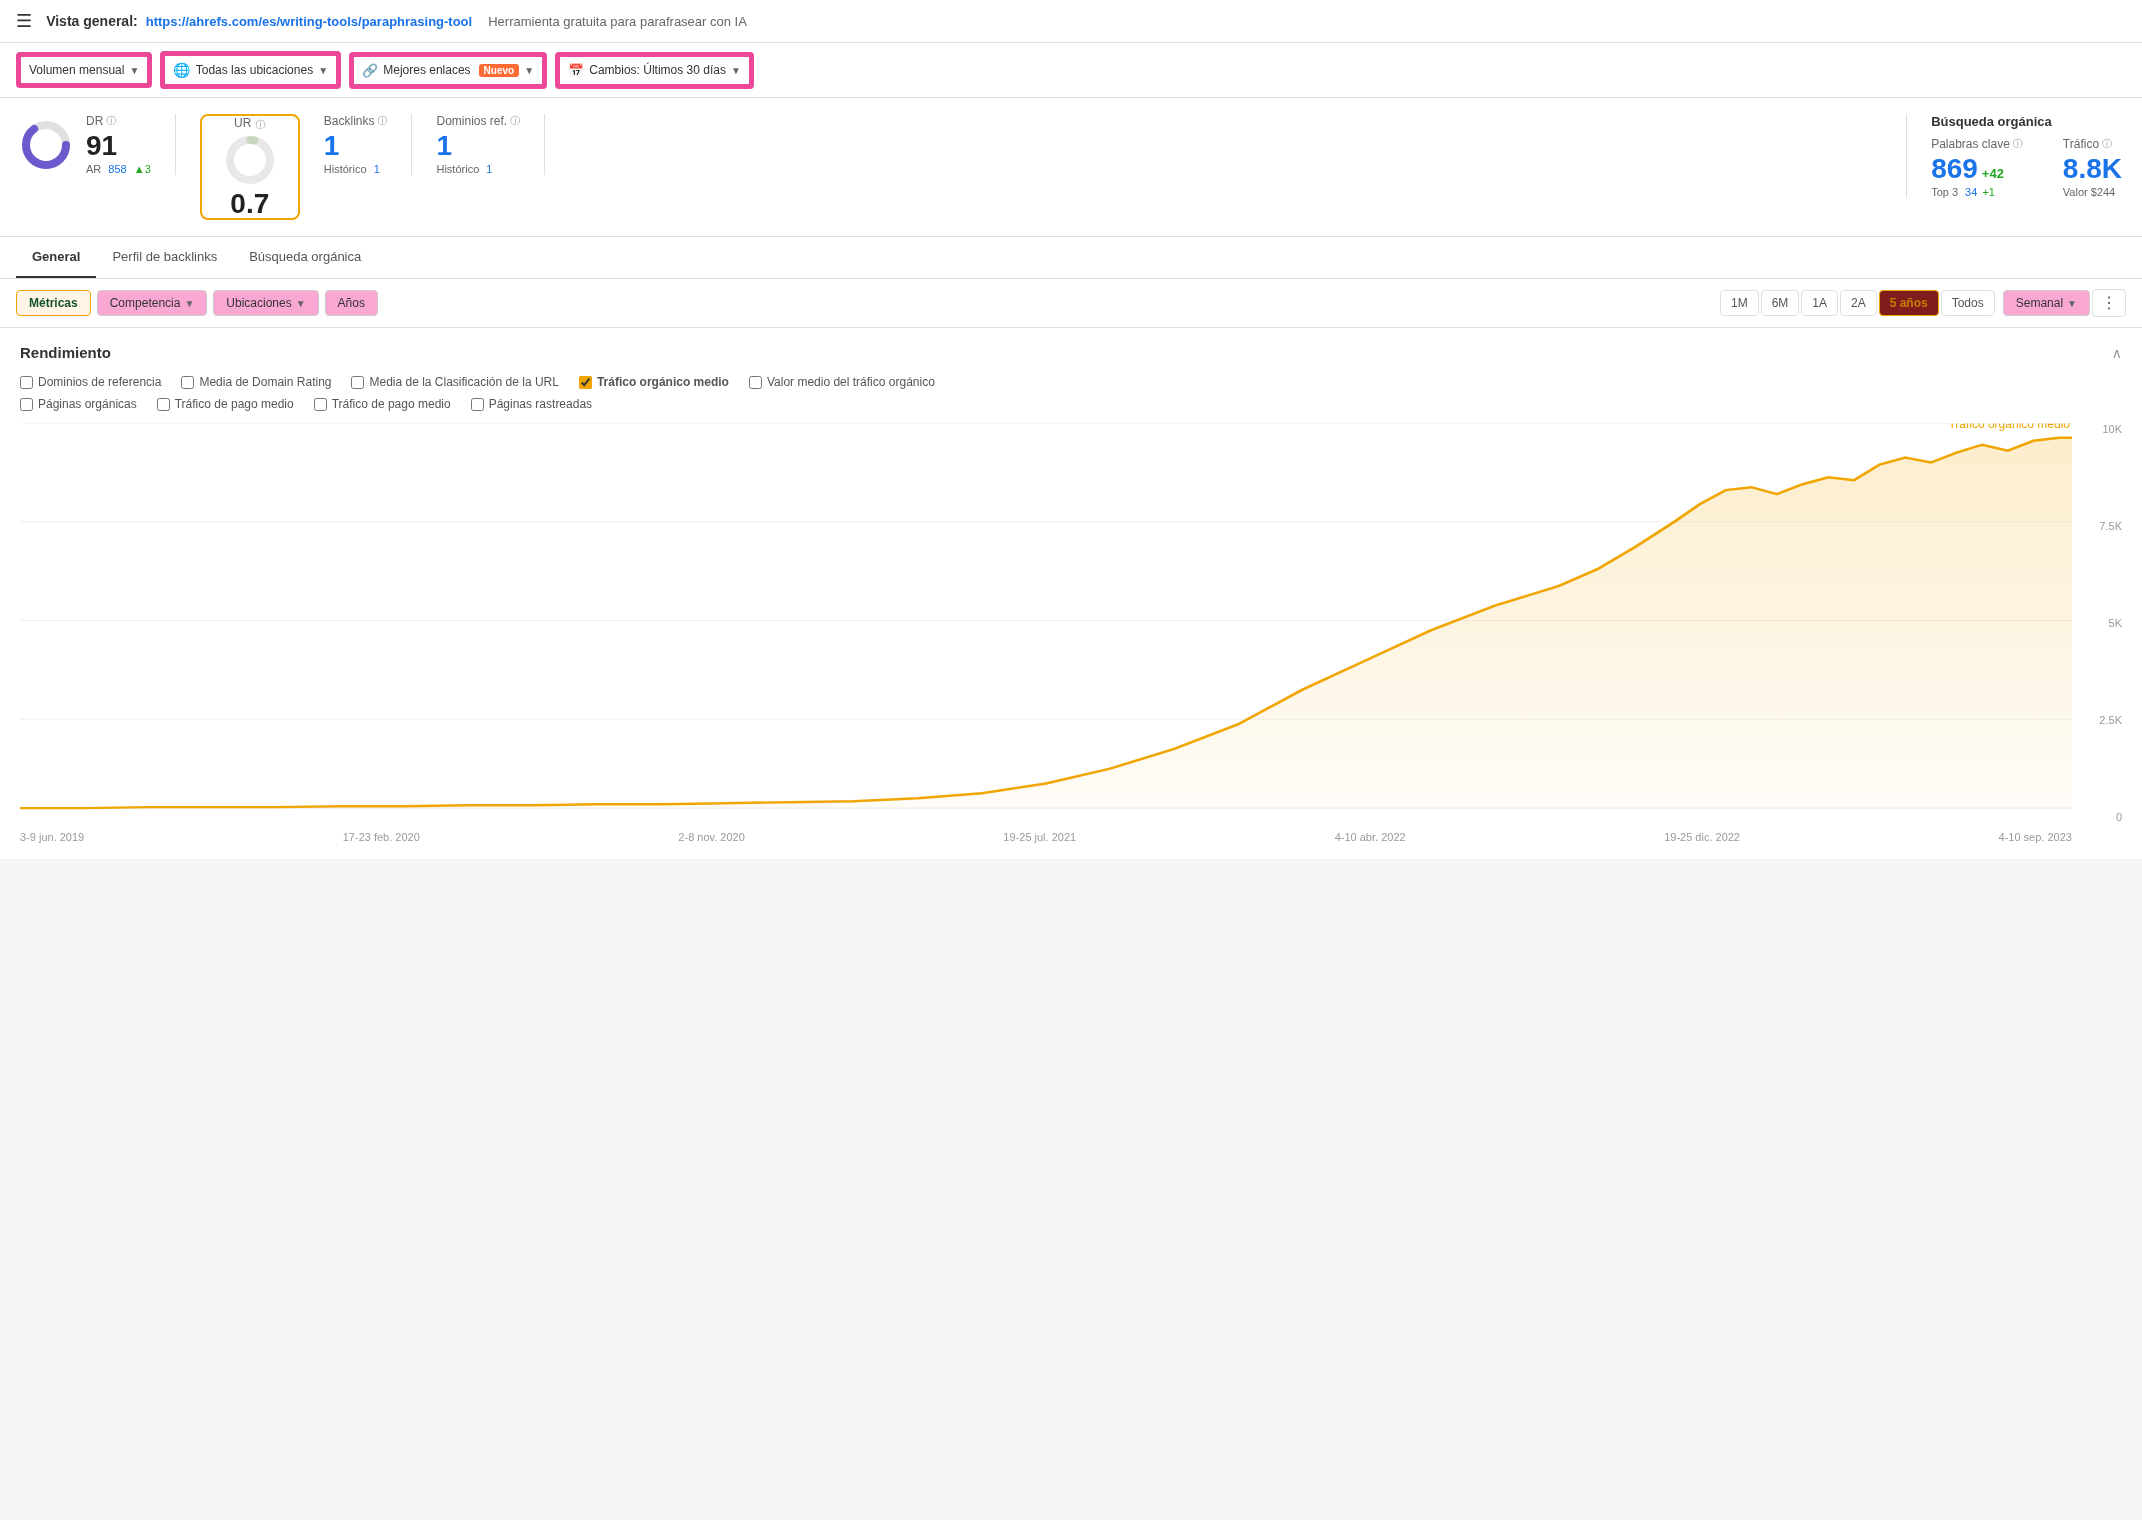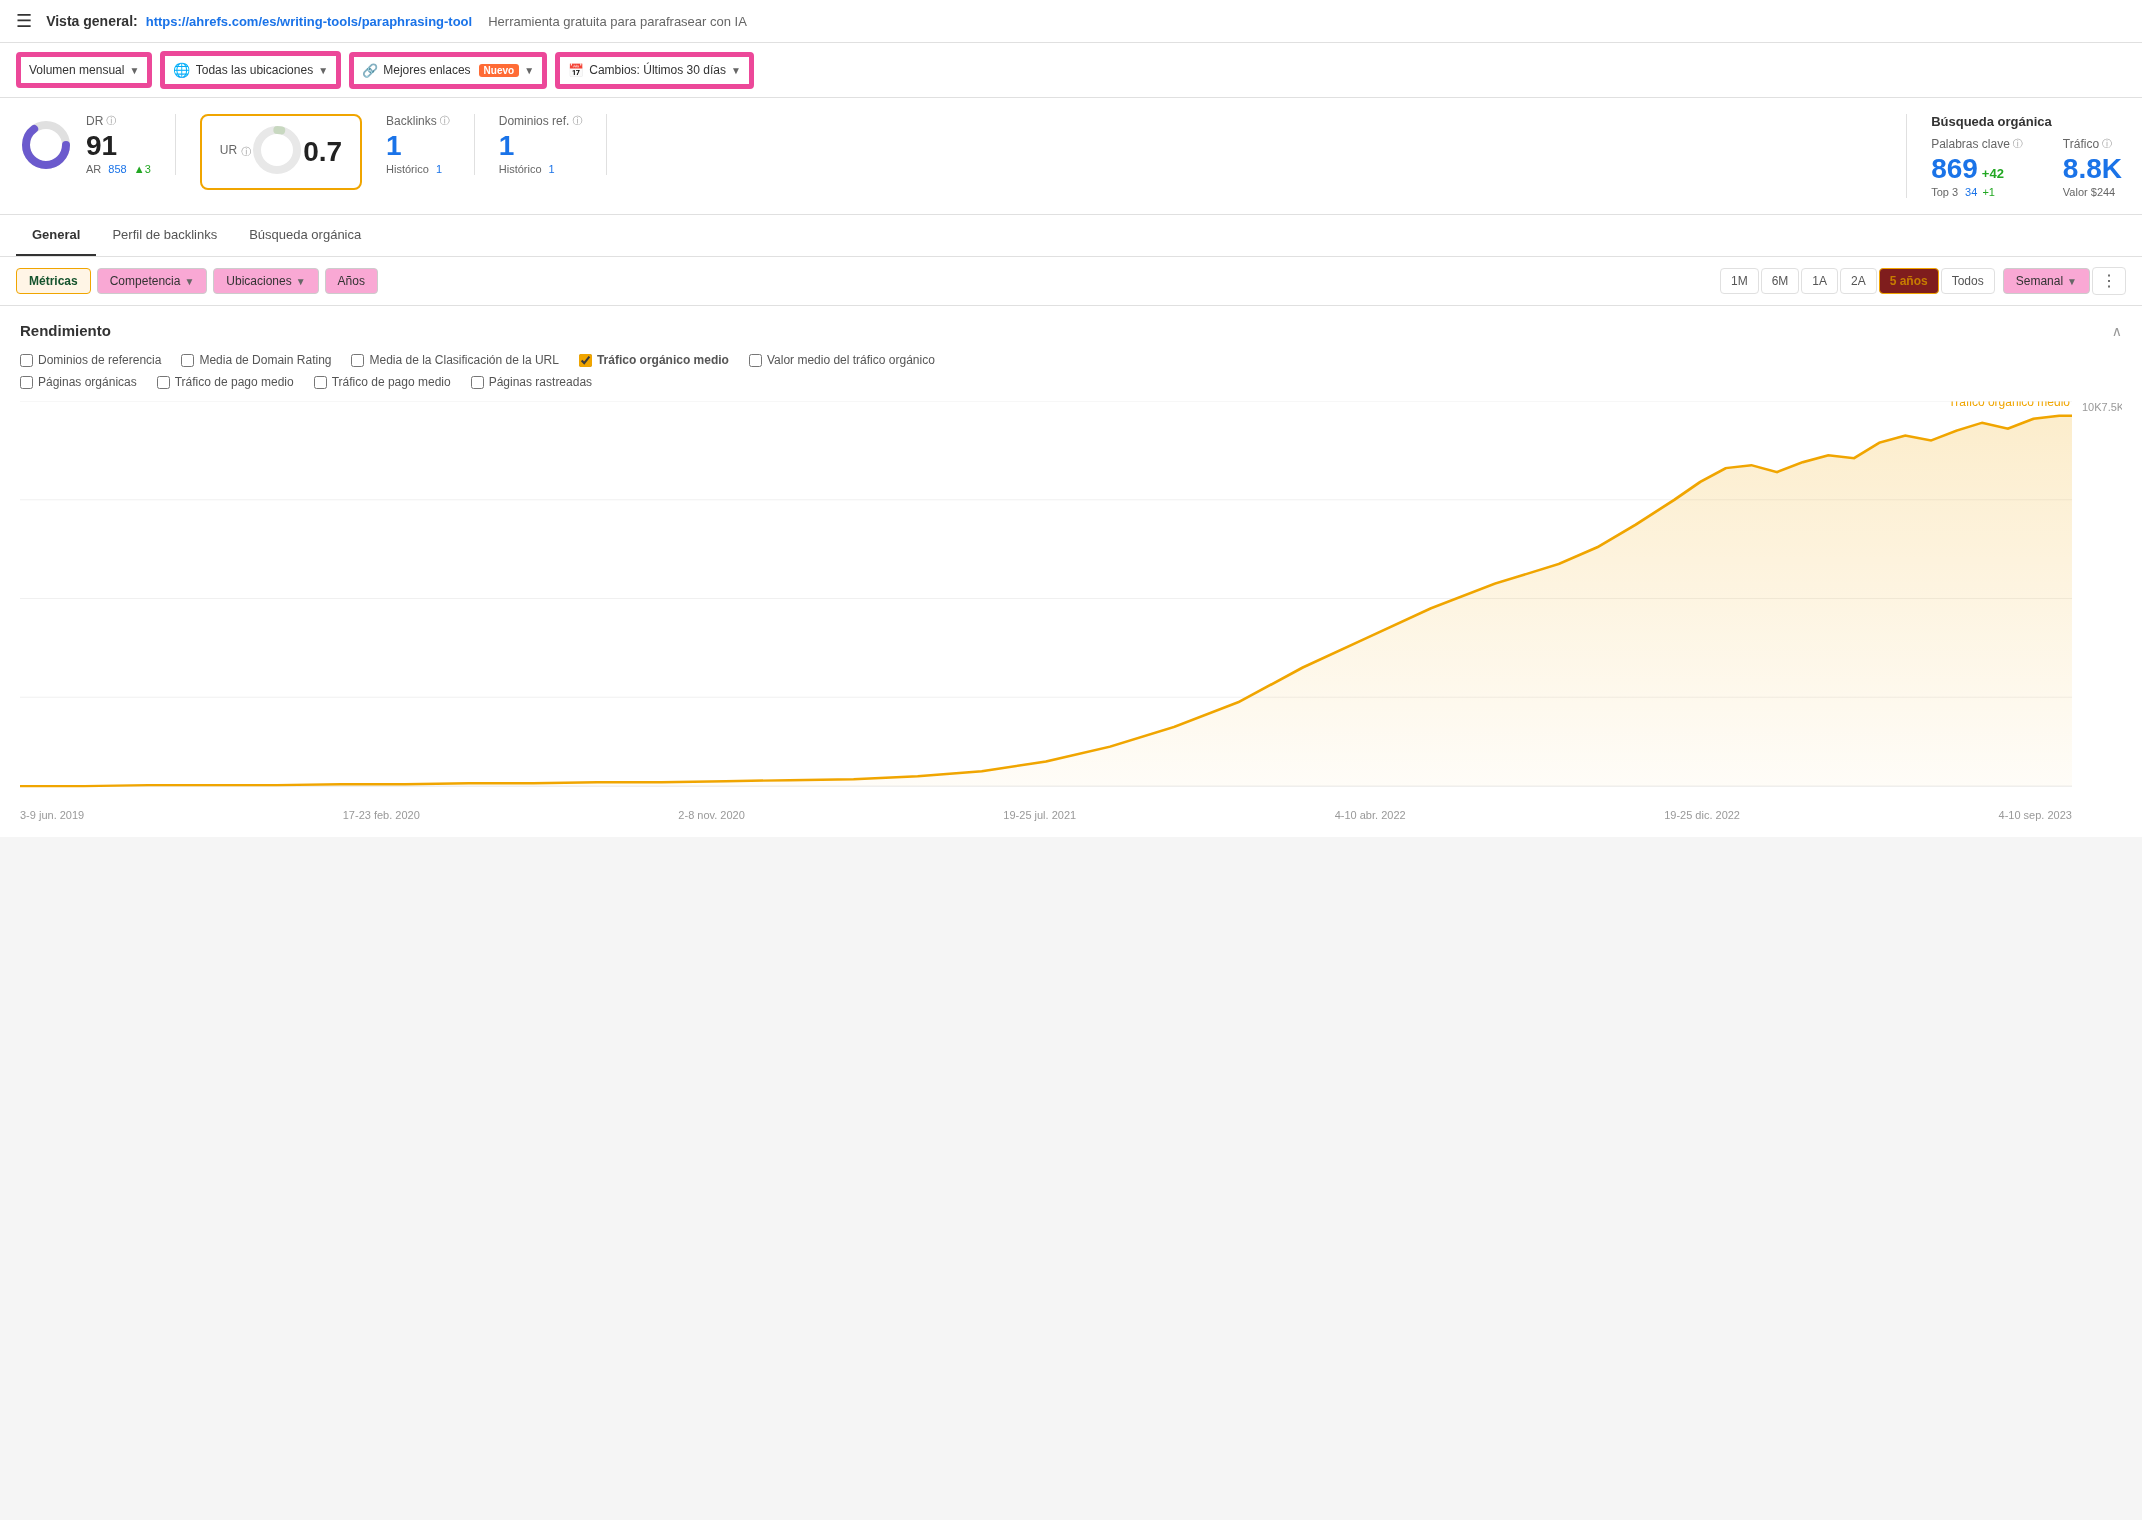--- a/index.html
+++ b/index.html
@@ -26,21 +26,21 @@
     .info-icon { color: #999; font-size: 10px; }
     .metric-value { font-size: 28px; font-weight: 700; line-height: 1; }
     .metric-value.blue { color: #1a73e8; }
     .metric-value.dark { color: #222; }
     .metric-sub { font-size: 11px; color: #666; margin-top: 3px; }
     .metric-sub .blue { color: #1a73e8; font-size: 11px; }
 
     .dr-block { display: flex; align-items: center; gap: 14px; padding-right: 24px; border-right: 1px solid #e0e0e0; margin-right: 24px; }
     .dr-chart { width: 52px; height: 52px; position: relative; }
 
-    .ur-block { display: flex; align-items: center; padding: 8px 18px; border: 2px solid #f0a500; border-radius: 8px; margin-right: 24px; min-width: 100px; }
+    .ur-block { display: flex; flex-direction: column; align-items: center; padding: 0 18px; border: 2px solid #f0a500; border-radius: 8px; margin-right: 24px; min-width: 100px; }
     .ur-chart { width: 52px; height: 52px; position: relative; margin-bottom: 4px; }
     .organic-section-title { font-weight: 700; font-size: 13px; margin-bottom: 8px; }
 
     .tabs-bar { display: flex; align-items: center; padding: 0 16px; background: #fff; border-bottom: 1px solid #e0e0e0; gap: 0; }
     .tab { padding: 12px 16px; font-size: 13px; color: #555; cursor: pointer; border-bottom: 2px solid transparent; }
     .tab.active { color: #333; border-bottom: 2px solid #333; font-weight: 600; }
 
     .sub-toolbar { display: flex; align-items: center; padding: 10px 16px; background: #fff; border-bottom: 1px solid #e0e0e0; gap: 6px; }
     .sub-btn { padding: 5px 12px; border: 1px solid #ccc; border-radius: 4px; background: #f9a8d4; cursor: pointer; font-size: 12px; color: #333; display: flex; align-items: center; gap: 4px; }
     .sub-btn.active { background: #fff5e6; border-color: #f0a500; color: #14532d; font-weight: 600; }
@@ -53,21 +53,21 @@
     .section-header { display: flex; align-items: center; justify-content: space-between; margin-bottom: 14px; }
     .section-title { font-weight: 700; font-size: 15px; }
     .collapse-btn { color: #999; cursor: pointer; font-size: 14px; }
 
     .checkboxes-row { display: flex; flex-wrap: wrap; gap: 6px 20px; margin-bottom: 8px; align-items: center; }
     .checkbox-item { display: flex; align-items: center; gap: 5px; font-size: 12px; color: #555; cursor: pointer; }
     .checkbox-item input[type="checkbox"] { width: 13px; height: 13px; cursor: pointer; accent-color: #f0a500; }
     .checkbox-item.checked-orange input[type="checkbox"] { accent-color: #f0a500; }
 
     .chart-container { position: relative; width: 100%; height: 420px; overflow: hidden; }
-    .chart-y-labels { position: absolute; right: 0; top: 0; height: 100%; display: flex; flex-direction: row; justify-content: space-between; padding: 0 0 20px 0; font-size: 11px; color: #999; text-align: right; width: 40px; }
+    .chart-y-labels { position: absolute; right: 0; top: 0; height: 100%; display: flex; flex-direction: column; justify-content: space-between; padding: 0 0 20px 0; font-size: 11px; color: #999; text-align: right; width: 40px; }
     .chart-area { position: absolute; left: 0; right: 50px; top: 0; bottom: 25px; }
     .chart-x-labels { position: absolute; bottom: 0; left: 0; right: 50px; display: flex; justify-content: space-between; font-size: 11px; color: #999; }
     .chart-legend { position: absolute; top: -6px; right: 52px; font-size: 12px; color: #f0a500; font-weight: 500; }
   </style>
 </head>
 <body>
 
 <div class="top-bar">
   <span class="menu-icon">☰</span>
   <span class="top-bar-title">Vista general:</span>

